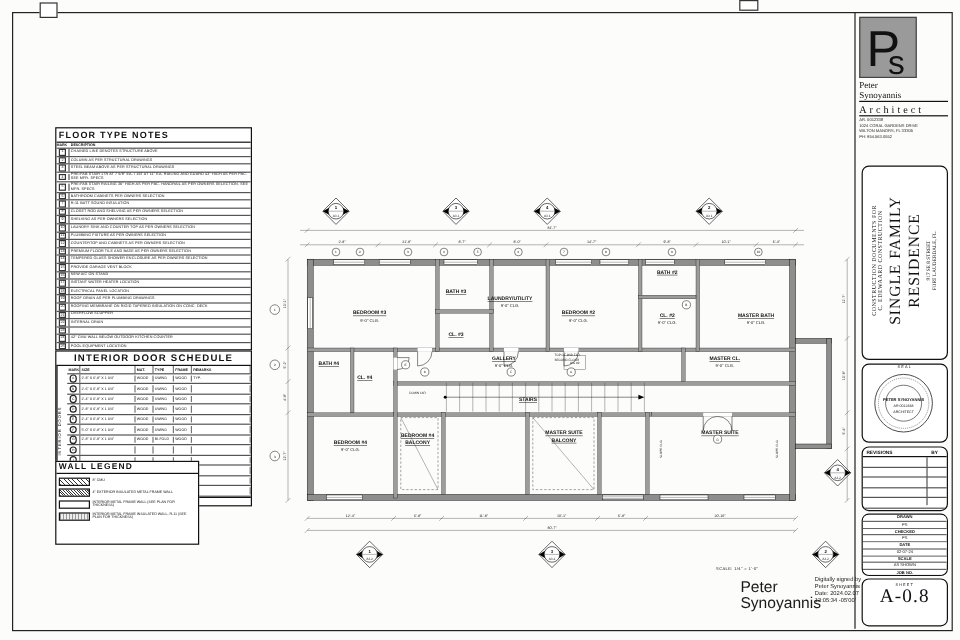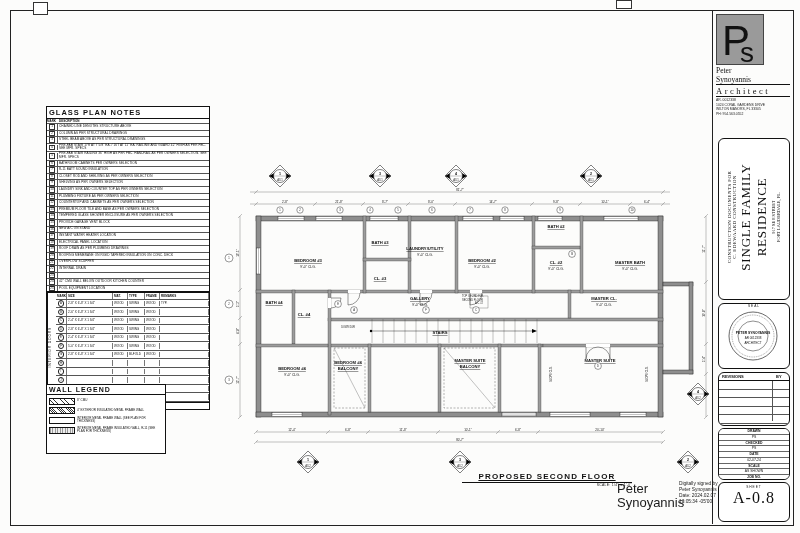--- a/index.html
+++ b/index.html
@@ -87,21 +87,21 @@
 </style>
 </head>
 <body>
 
 <div class="abs sheet-border"></div>
 <div class="abs tb-divider"></div>
 <div class="abs regmark" style="left:33px;top:2px;width:13px;height:11px;"></div>
 <div class="abs regmark" style="left:616px;top:0;width:14px;height:7px;"></div>
 
 <div class="abs panel" style="left:46px;top:106px;width:162px;height:184px;overflow:hidden;">
-  <div class="p-title" style="font-size:7.5px;">GLASS PLAN NOTES</div>
+  <div class="p-title" style="font-size:7.5px;">FLOOR TYPE NOTES</div>
   <div class="notes-head">
     <span>MARK</span>
     <span style="padding-left:1px;">DESCRIPTION</span>
   </div>
   <div>
       <div class="note-row">
       <span class="note-mark"><span>1</span></span>
       <span class="note-text">CHAINED LINE DENOTES STRUCTURE ABOVE</span>
     </div>
       <div class="note-row">
@@ -197,20 +197,21 @@
       <span class="note-text">42" CMU WALL BELOW OUTDOOR KITCHEN COUNTER</span>
     </div>
       <div class="note-row">
       <span class="note-mark"><span>25</span></span>
       <span class="note-text">POOL EQUIPMENT LOCATION</span>
     </div>
     </div>
 </div>
 
 <div class="abs panel" style="left:46px;top:292px;width:162px;">
+  <div class="p-title" style="font-size:8px;text-align:center;">INTERIOR DOOR SCHEDULE</div>
   <div class="ds-wrap">
     <div class="ds-side">INTERIOR DOORS</div>
     <div>
       <div class="ds-head">
         <span>MARK</span>
         <span>SIZE</span>
         <span>MAT.</span>
         <span>TYPE</span>
         <span>FRAME</span>
         <span>REMARKS</span>
@@ -648,21 +649,20 @@
         <path class="mk-t" d="M11,0 L4,-4 L4,4 Z"></path>
       <circle class="mk-c" r="6.5"></circle>
         <line class="thin" x1="-6.5" y1="0" x2="6.5" y2="0"></line>
       <text class="mkn" y="-1.5" text-anchor="middle">4</text>
       <text class="mks" y="4.8" text-anchor="middle">A3.2</text>
     </g>
   </g>
 </svg>
 
 <div class="abs" style="left:462px;top:472px;width:170px;">
-  <div class="plan-title">PROPOSED SECOND FLOOR</div>
   <div class="plan-scale">SCALE: 1/4" = 1'-0"</div>
 </div>
 
 <div class="abs sig-name" style="left:617px;top:482px;">
   <div>Peter</div>
   <div>Synoyannis</div>
 </div>
 <div class="abs sig-dig" style="left:679px;top:481px;width:62px;">
     <div>Digitally signed by</div>
     <div>Peter Synoyannis</div>

